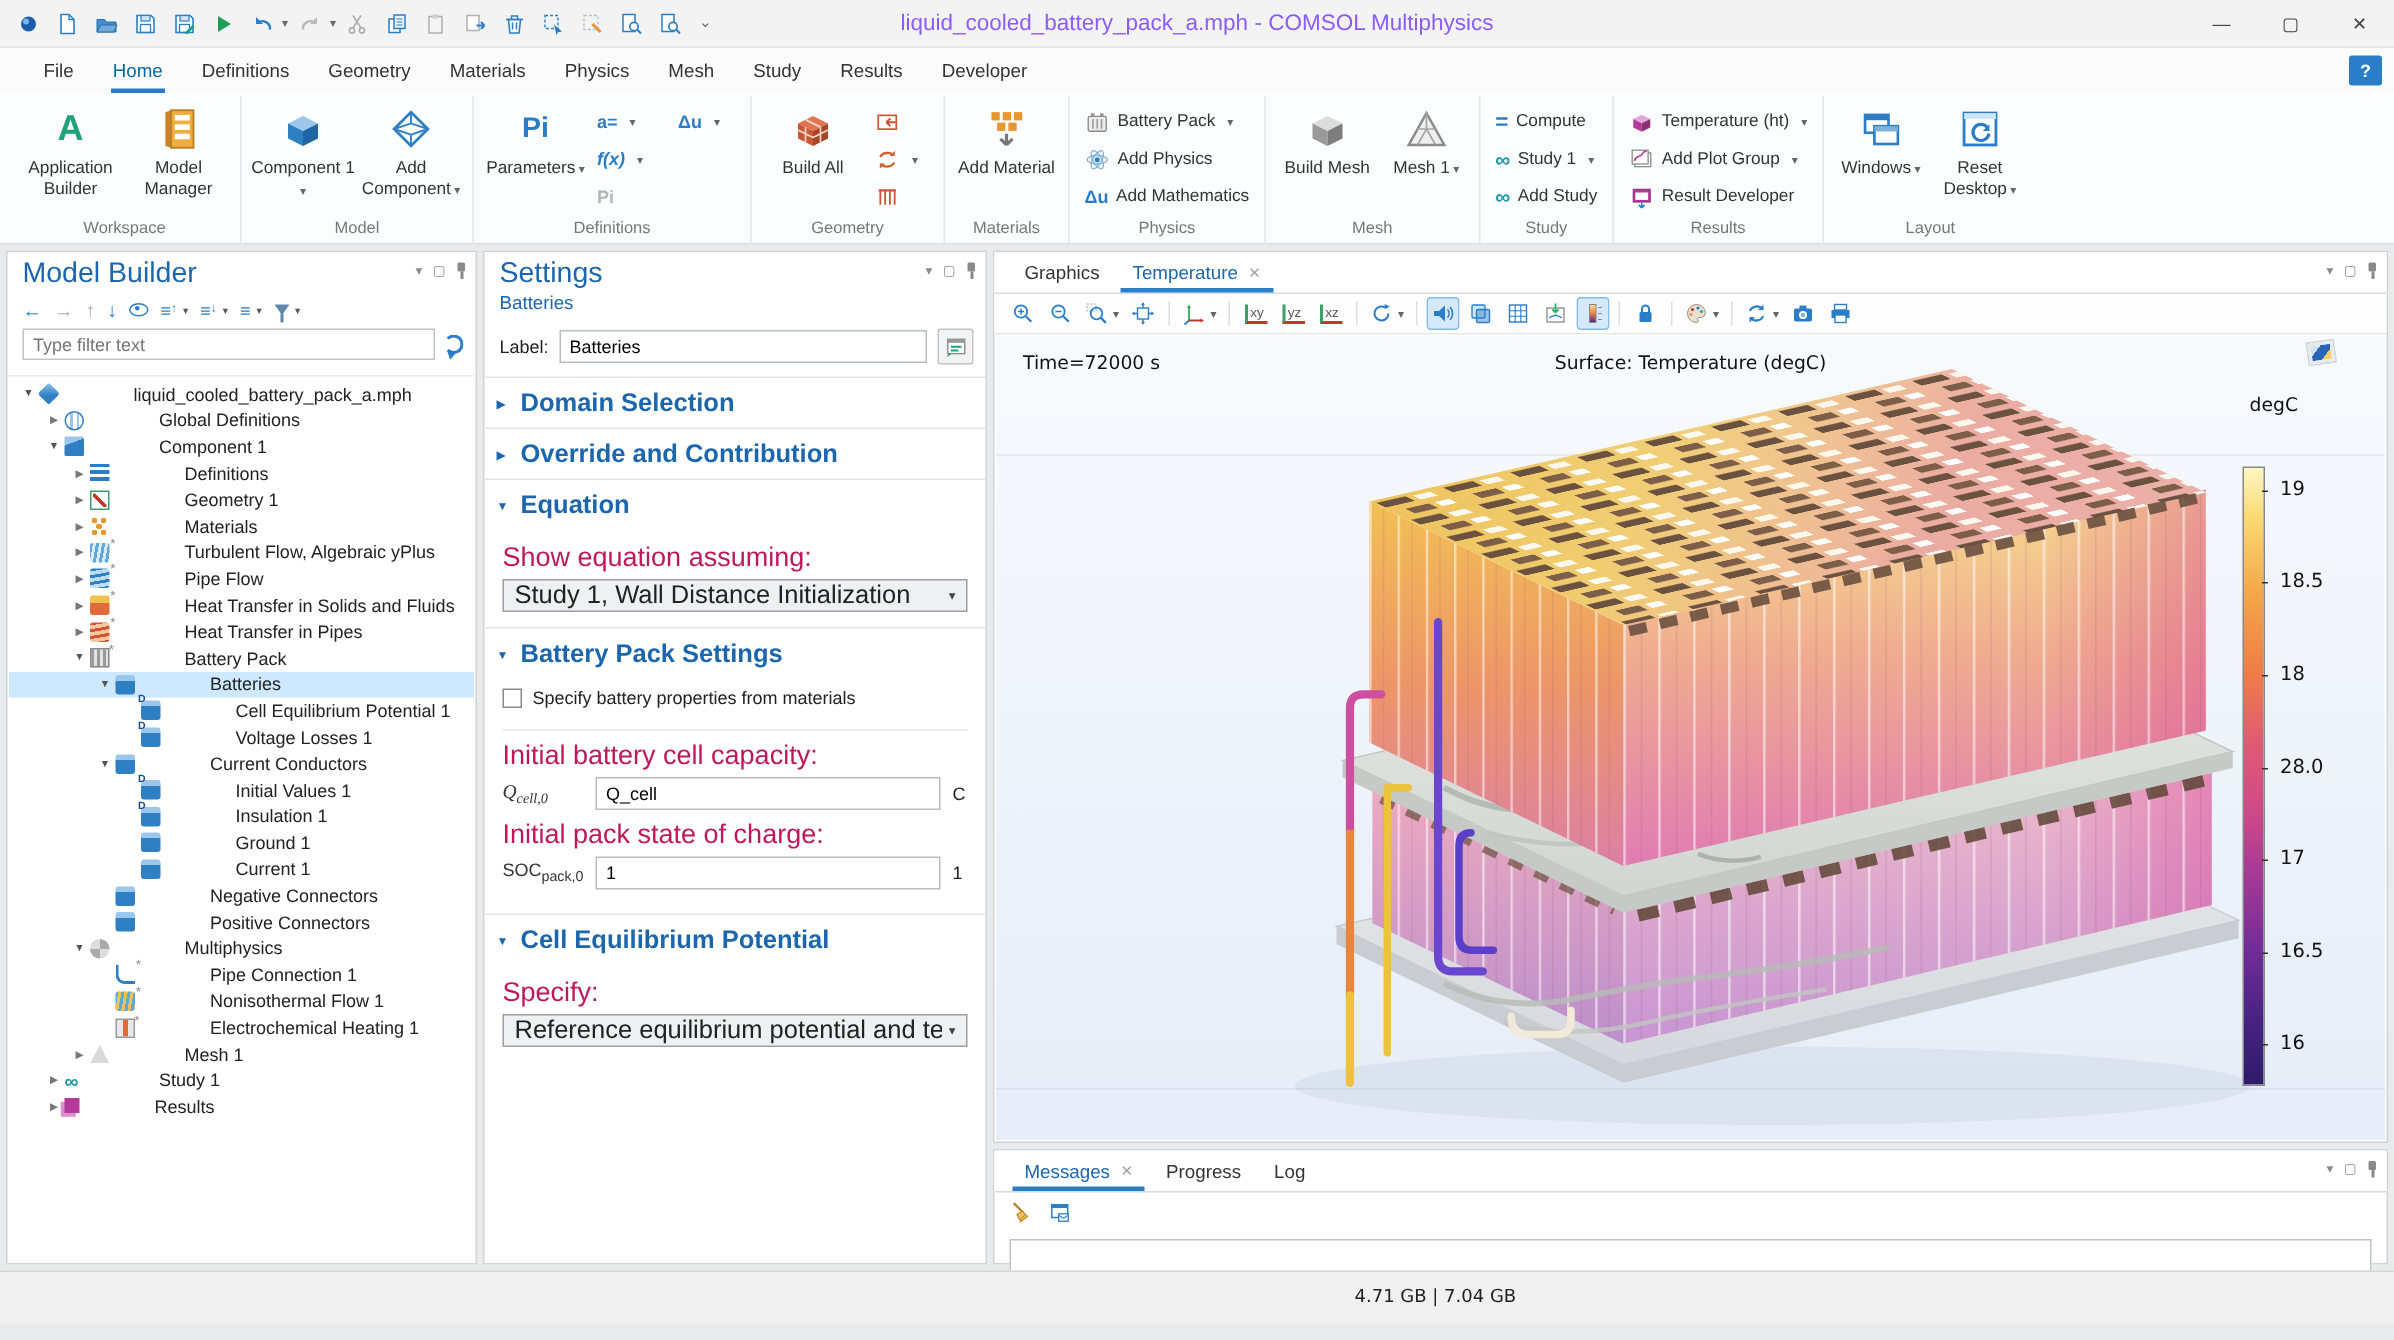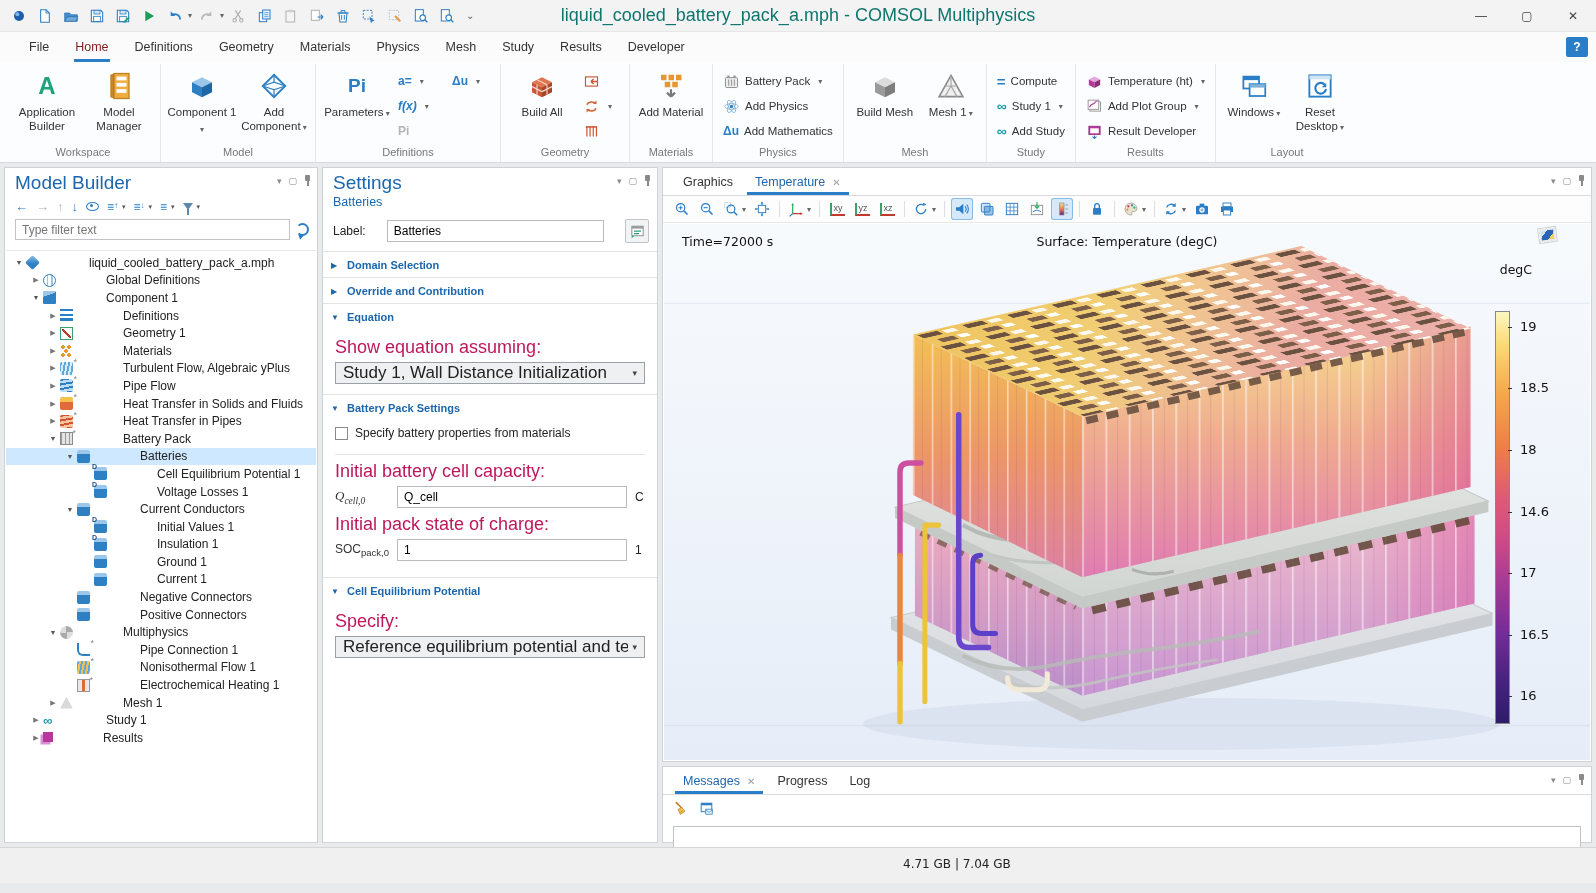--- a/index.html
+++ b/index.html
@@ -3,27 +3,27 @@
 <meta charset="utf-8">
 <style>
   *{margin:0;padding:0;box-sizing:border-box;}
   html,body{width:1596px;height:893px;overflow:hidden;font-family:"Liberation Sans","DejaVu Sans",sans-serif;font-size:12px;color:#333;background:#e9eaec;}
   
   .titlebar{height:32px;background:#f3f3f3;display:flex;align-items:center;position:relative;border-bottom:1px solid #e6e6e6;}
   .qat{display:flex;align-items:center;gap:4px;padding-left:8px;}
   .qat .qbtn{width:22px;height:22px;display:flex;align-items:center;justify-content:center;border-radius:3px;}
   .qat svg{width:16px;height:16px;}
   .qcaret{font-size:8px;color:#666;margin-left:-2px;}
-  .win-title{position:absolute;left:0;right:0;text-align:center;font-size:18px;color:#0f766e;pointer-events:none;}
+  .win-title{position:absolute;left:0;right:0;text-align:center;font-size:15px;color:#8b5cf6;pointer-events:none;}
   .winbtns{margin-left:auto;display:flex;height:32px;}
   .winbtn{width:46px;display:flex;align-items:center;justify-content:center;color:#444;font-size:12px;}
   
   .menubar{height:30px;background:#fbfbfb;display:flex;align-items:center;padding-left:18px;gap:4px;position:relative;}
   .mitem{padding:0 11px;height:30px;display:flex;align-items:center;font-size:12.5px;color:#333;position:relative;}
-  .mitem.active{color:#7f1d1d;}
+  .mitem.active{color:#0369a1;}
   .mitem.active::after{content:"";position:absolute;left:10px;right:10px;bottom:0;height:3px;background:#2a7ec7;}
   .helpbtn{position:absolute;right:8px;top:5px;width:22px;height:20px;background:#2a7ec7;color:#fff;border-radius:2px;display:flex;align-items:center;justify-content:center;font-weight:bold;font-size:12px;}
   
   .ribbon{height:101px;background:#fcfdfe;border-bottom:1px solid #d8dadd;display:flex;align-items:stretch;padding:2px 2px 0 6px;}
   .rgroup{display:flex;flex-direction:column;border-right:1px solid #e4e6e8;padding:2px 6px 0 6px;}
   .rgitems{flex:1;display:flex;align-items:flex-start;gap:2px;}
   .rglabel{height:17px;text-align:center;font-size:11px;color:#777;line-height:15px;}
   .rbtn-lg{width:70px;min-width:58px;height:78px;display:flex;flex-direction:column;align-items:center;padding-top:5px;border-radius:3px;}
   .rbtn-lg .rico{width:30px;height:30px;display:flex;align-items:center;justify-content:center;margin-bottom:4px;}
   .rbtn-lg .rlab{font-size:11.5px;color:#333;text-align:center;line-height:14px;}
@@ -92,28 +92,28 @@
   .ti-cell{background:linear-gradient(180deg,#9cc7ea 0 30%,#2f7fc3 30%);border-radius:2px;}
   .ti-multi{background:conic-gradient(#aaa 0 25%,#ddd 0 50%,#aaa 0 75%,#ddd 0);border-radius:50%;}
   .ti-pipeconn{border:2.6px solid #2f7fc3;border-top:none;border-right:none;border-radius:0 0 0 6px;}
   .ti-niso{background:repeating-linear-gradient(100deg,#5fa8dc 0 2px,#f3c24e 2px 4px);border-radius:2px;}
   .ti-echem{background:linear-gradient(90deg,#e8e8e8 0 35%,#e06a3a 35% 65%,#e8e8e8 65%);border:1px solid #999;}
   .ti-mesh{background:#d9d9d9;clip-path:polygon(50% 4%,98% 96%,2% 96%);}
   .ti-study::before{content:"∞";color:#1b98a8;font-weight:bold;font-size:13px;line-height:13px;}
   .ti-results{background:#b5399b;box-shadow:-2.5px 2.5px 0 #d98fd0;width:10px;height:10px;margin-top:-2px;}
   
   .sub{padding:0 10px;font-size:12.5px;color:#1b66ad;margin-top:1px;}
-  .labelrow{display:flex;align-items:center;gap:21px;padding:10px 8px 8px 10px;}
+  .labelrow{display:flex;align-items:center;gap:7px;padding:10px 8px 8px 10px;}
   .labelrow .cap{font-size:12px;color:#222;}
   .labelrow input{flex:1;height:22px;border:1px solid #b8bcc0;padding:0 6px;font-size:12px;font-family:inherit;}
   .renbtn{width:24px;height:24px;border:1px solid #c0c4c8;background:#f2f3f4;display:flex;align-items:center;justify-content:center;border-radius:2px;}
   .renbtn svg{width:17px;height:17px;}
   .sec{border-top:1px solid #e4e4e4;padding:7px 10px 6px 8px;display:flex;align-items:center;gap:7px;}
   .sec .chev{font-size:8px;color:#1b66ad;width:9px;}
-  .sec .sectitle{font-size:11px;color:#1b66ad;font-weight:bold;}
+  .sec .sectitle{font-size:17px;color:#1b66ad;font-weight:bold;}
   .secbody{padding:2px 12px 10px 12px;}
   .formcap{font-size:18px;color:#be185d;margin:6px 0 4px 0;}
   .ddrow{height:22px;background:#eef0f2;border:1px solid #9aa0a6;display:flex;align-items:center;padding:0 7px;font-size:17px;color:#222;}
   .ddrow .ddtext{flex:1;overflow:hidden;white-space:nowrap;text-overflow:clip;}
   .ddrow::after{content:"▾";font-size:9px;color:#444;margin-left:4px;}
   .eq{font-family:"Liberation Serif","DejaVu Serif",serif;font-size:13.5px;color:#222;padding:9px 0 2px 2px;font-style:italic;}
   .eq sub{font-size:9.5px;font-style:italic;}
   .cbrow{display:flex;align-items:center;gap:7px;padding:4px 0 8px 0;}
   .cb{width:13px;height:13px;border:1px solid #8a8a8a;background:#fff;flex:none;}
   .cbl{font-size:12px;color:#222;}
@@ -1208,21 +1208,21 @@
         <path d="M345 452 q0 12 12 12 h18 q10 0 10 -10 v-6" fill="none" stroke="#f2ead8" stroke-width="5" stroke-linecap="round"></path>
       </svg>
       <div class="anno-time">Time=72000 s</div>
       <div class="anno-surf">Surface: Temperature (degC)</div>
       <div class="thumb"></div>
       <div class="cb-unit">degC</div>
       <div class="colorbar">
         <span class="cbtick" style="top:7px">19</span>
         <span class="cbtick" style="top:68px">18.5</span>
         <span class="cbtick" style="top:130px">18</span>
-        <span class="cbtick" style="top:192px">14.6</span>
+        <span class="cbtick" style="top:192px">28.0</span>
         <span class="cbtick" style="top:253px">17</span>
         <span class="cbtick" style="top:315px">16.5</span>
         <span class="cbtick" style="top:376px">16</span>
       </div>
     </div>
   </div>
 
   <div class="panel" id="p-msg">
     <div class="tabbar">
       <span class="tab active">

